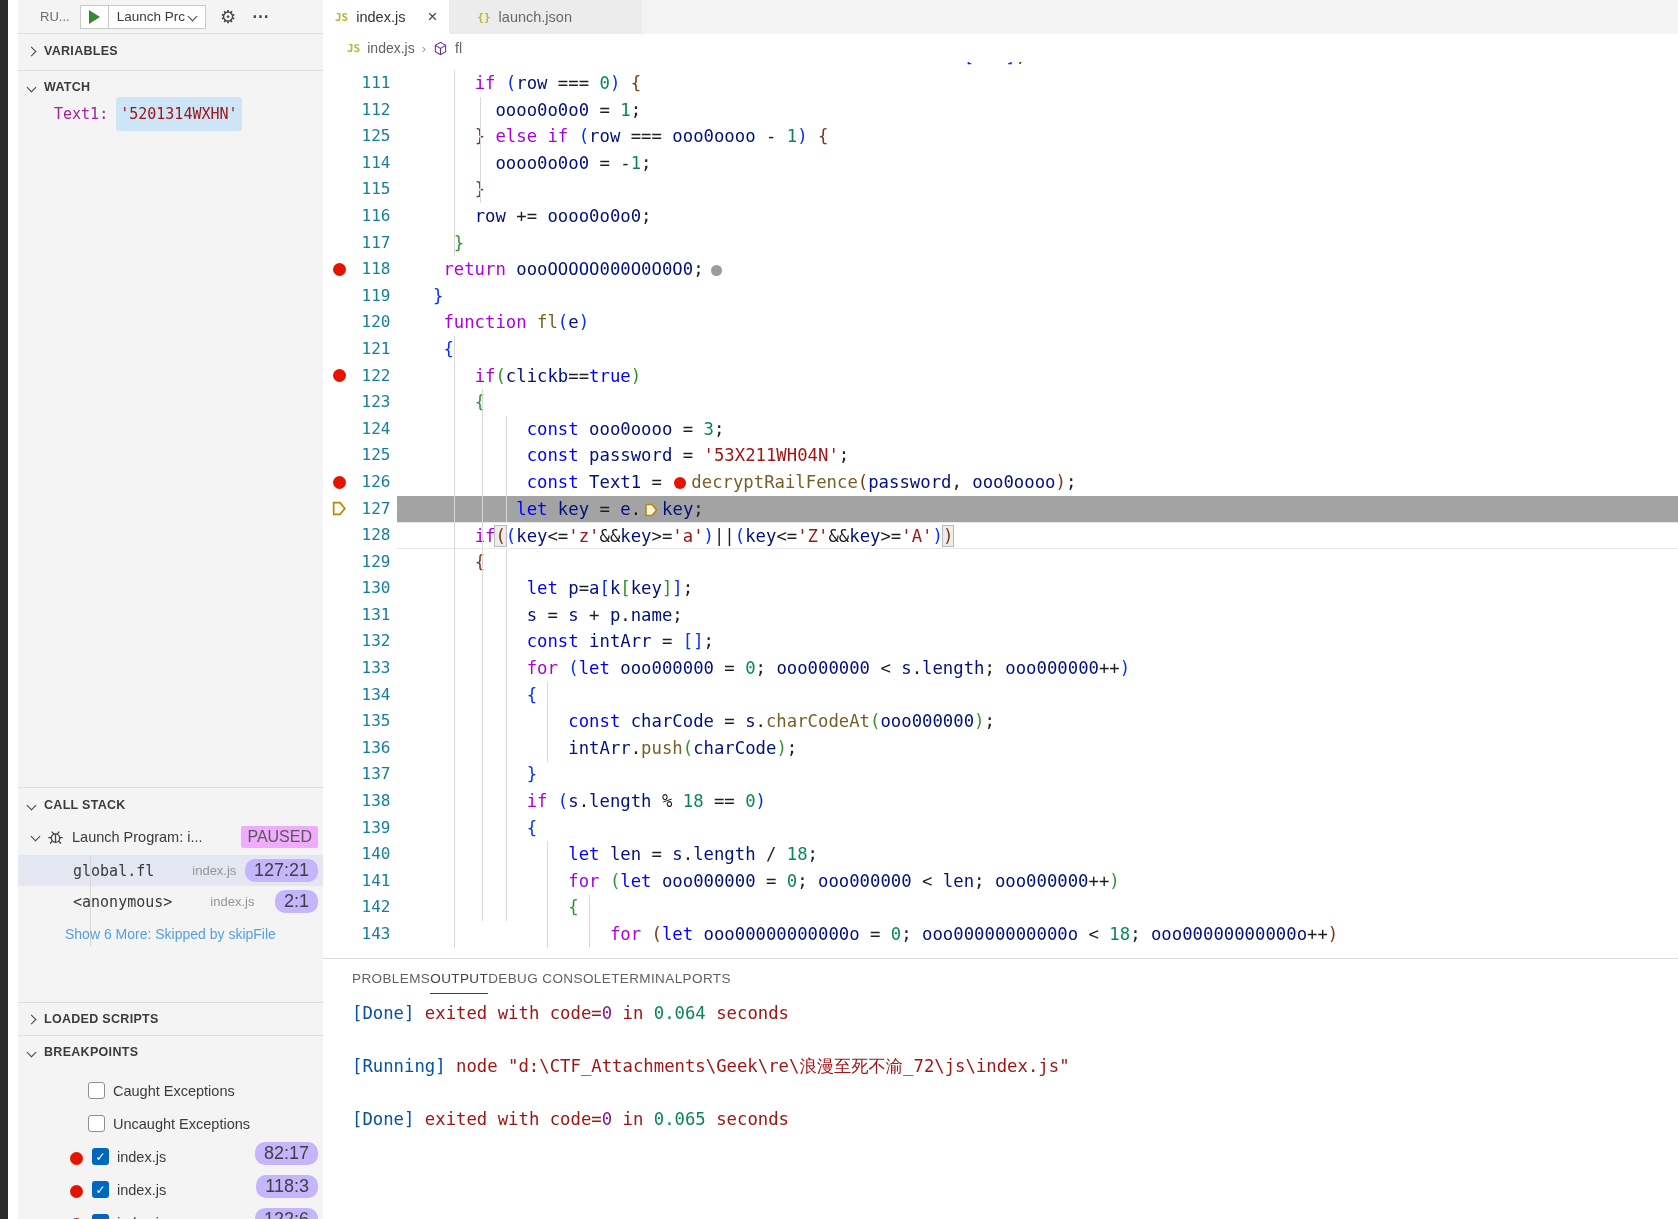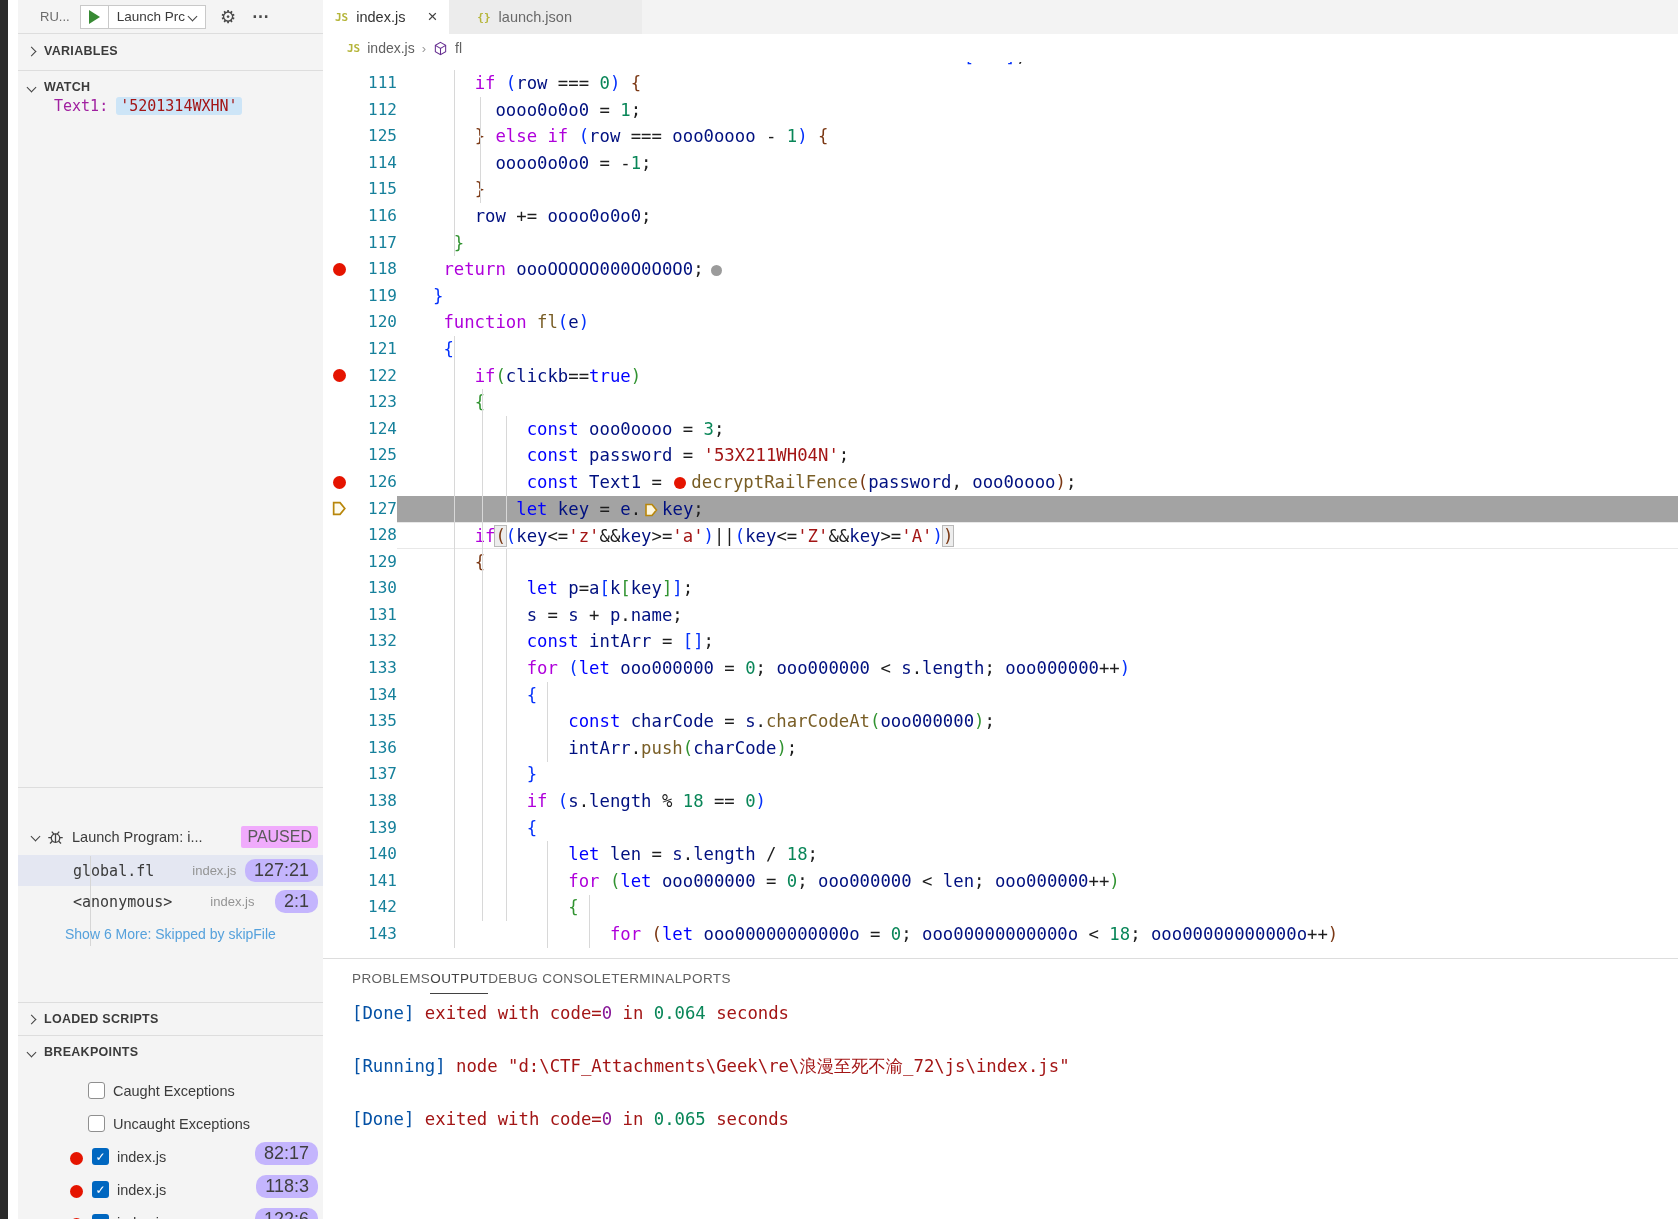--- a/index.html
+++ b/index.html
@@ -24,21 +24,21 @@
   .chev.down { transform:rotate(45deg); }
   .chev.right { transform:rotate(-45deg); }
   #gear { font-size:18px; color:#4a4a4a; margin-left:14px; }
   #more-dots { font-size:17px; color:#4a4a4a; margin-left:16px; letter-spacing:1px; font-weight:bold; }
 
   .sec-header { position:absolute; left:0; right:0; height:30px; display:flex; align-items:center; gap:9px; padding-left:10px;
     font-size:12.5px; font-weight:bold; color:#3b3b3b; letter-spacing:.3px; }
 
   #watch-item { position:absolute; top:97px; left:36px; display:flex; align-items:center; font-size:15px; }
   #watch-name { color:#a020a0; font-family:"DejaVu Sans Mono", monospace; }
-  #watch-value { margin-left:8px; color:#a31515; background:#cde5f7; border-radius:3px; padding:0 4px; font-family:"DejaVu Sans Mono", monospace; }
+  #watch-value { margin-left:8px; color:#a31515; background:#cde5f7; border-radius:3px; padding:8px 4px; font-family:"DejaVu Sans Mono", monospace; }
 
   
   .cs-row { position:absolute; left:0; right:0; height:31px; display:flex; align-items:center; }
   .badge { background:#f0abfc; color:#5a5a5a; font-size:16px; padding:2px 6px; border-radius:2px; margin-left:auto; margin-right:14px; }
   .pill { background:#c4b5fd; color:#3f3f3f; font-size:18px; padding:1px 9px; border-radius:10px; margin-left:auto; margin-right:14px; white-space:nowrap; }
   .frame-name { font-family:"DejaVu Sans Mono", monospace; font-size:15px; color:#3b3b3b; }
   .frame-file { font-size:13px; color:#949494; margin-left:38px; }
   #cs-more { color:#55a1dc; font-size:14px; white-space:nowrap; overflow:hidden; }
   .tree-guide { position:absolute; width:1px; background:#d6d6d6; }
 
@@ -64,21 +64,21 @@
     padding-left:24px; gap:7px; font-size:14px; color:#616161; }
   .crumb-sep { color:#9a9a9a; font-size:13px; }
 
   
   #code-area { position:absolute; top:62px; left:0; right:0; height:896px; background:#fff; overflow:hidden; }
   #partial-line { height:8px; overflow:hidden; position:relative; }
   #partial-line pre { position:absolute; top:-19px; left:0; }
   pre.codeline, #partial-line pre { font-family:"DejaVu Sans Mono", monospace; font-size:17.3px; line-height:26.6px; white-space:pre; }
   .cl { display:flex; height:26.6px; position:relative; }
   .cl .g { width:32px; flex:none; display:flex; align-items:center; justify-content:center; }
-  .cl .n { width:42px; flex:none; text-align:right; color:#16809b; font-family:"DejaVu Sans Mono", monospace; font-size:16px; line-height:26.6px; }
+  .cl .n { width:42px; flex:none; text-align:center; color:#16809b; font-family:"DejaVu Sans Mono", monospace; font-size:16px; line-height:26.6px; }
   .cl .c { flex:1; padding-left:36px; line-height:26.6px; }
   .cl.hl-cur .c, .cl.hl-cur .n { background:#fcf8c2; }
   .cl.hl-cur .n { background:transparent; }
   .cl.hl-cur .c { background:#a3a3a3; }
   .cl.hl-sel .c { border-top:1px solid #e8e8e8; border-bottom:1px solid #e8e8e8; }
   .t-k{color:#af00db} .t-b{color:#0000ff} .t-v{color:#001080} .t-f{color:#795e26}
   .t-s{color:#a31515} .t-n{color:#098658} .t-o{color:#1e1e1e} .t-w{color:#1e1e1e}
   .t-1{color:#0431fa} .t-2{color:#319331} .t-3{color:#7b3814}
   .bm { outline:1px solid #b9b9b9; background:#ededed; }
   .gut-bp { width:13px; height:13px; border-radius:50%; background:#e51400; }
@@ -123,20 +123,24 @@
   <div class="sec-header" style="top:72px;text-align:center;">
     <span class="chev down"></span>
     <span>WATCH</span>
   </div>
   <div id="watch-item">
     <span id="watch-name">Text1:</span>
     <span id="watch-value">'5201314WXHN'</span>
   </div>
 
   <div class="sep" style="top:787px;"></div>
+  <div class="sec-header" style="top:790px;">
+    <span class="chev down"></span>
+    <span>CALL STACK</span>
+  </div>
 
   <div class="cs-row" style="top:821px; padding-left:14px;">
     <span class="chev down"></span>
     <svg width="17" height="17" viewBox="0 0 16 16" style="margin-left:8px;" fill="none" stroke="#424242" stroke-width="1.2">
       <circle cx="8" cy="9.5" r="4"></circle>
         <path d="M6.5 5.8L4.5 3.4M9.5 5.8l2-2.4M4 9H1.2M14.8 9H12M5 12.5l-2.2 2M11 12.5l2.2 2M8 5.5v8"></path>
     </svg>
     <span style="margin-left:8px; font-size:14.5px; color:#3b3b3b; white-space:nowrap;">Launch Program: i...</span>
     <span class="badge">PAUSED</span>
   </div>

